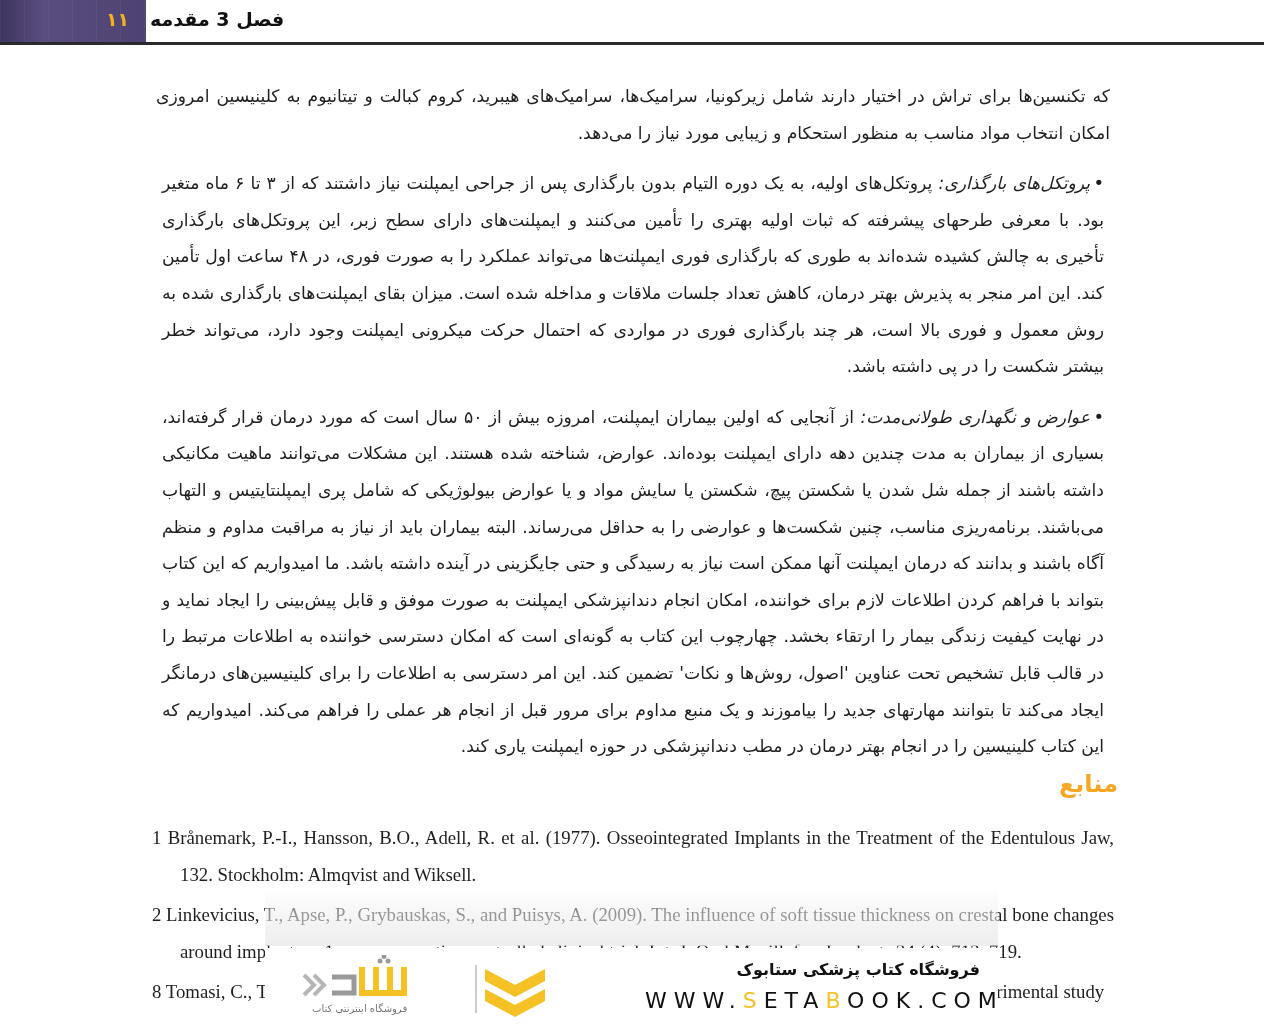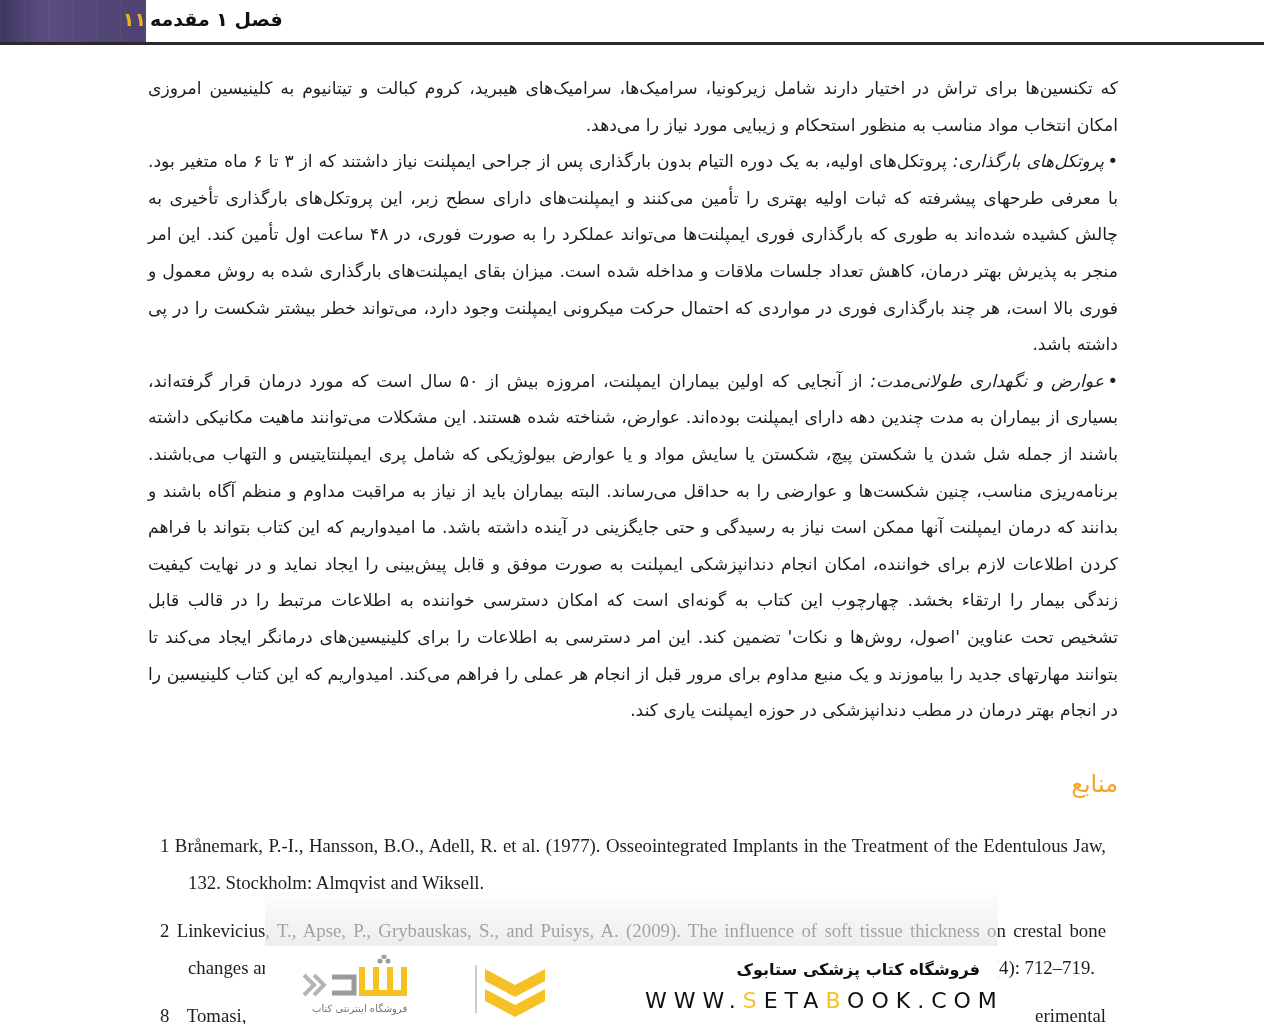--- a/index.html
+++ b/index.html
@@ -12,49 +12,49 @@
   }
   .header-band {
     position:absolute; left:0; top:0; width:146px; height:42px;
     background:linear-gradient(90deg,#3e3560 0%,#5a4d80 30%,#544878 60%,#4d4272 100%);
   }
   .header-band::before {
     content:""; position:absolute; left:0; top:0; width:146px; height:42px;
     background:repeating-linear-gradient(90deg, rgba(255,255,255,0.04) 0 1px, transparent 1px 24px);
   }
   .page-number {
-    position:absolute; left:106px; top:8px; width:40px; text-align:right;
+    position:absolute; left:106px; top:8px; width:40px; text-align:left;
     color:#f3b21b; font-weight:bold; font-size:19px;
   }
   .chapter-title {
     position:absolute; left:150px; top:8px; direction:rtl;
     font-size:19px; font-weight:bold; color:#111;
   }
   .header-rule {
     position:absolute; left:0; top:42px; width:1264px; height:3px; background:#2a2a2a;
   }
   .body-text {
     position:absolute; left:148px; top:70px; width:970px;
     direction:rtl; text-align:justify; font-size:17.2px; line-height:36.6px;
   }
-  .para { margin:0; }
-  .bullet { margin:0; position:relative; padding-right:0; }
+  .para { margin:8px; }
+  .bullet { margin:14px; position:relative; padding-right:0; }
   .bullet-dot { display:inline-block; width:14px; }
   .bullet-dot::before { content:"\2022"; font-size:18px; }
   .bullet-lead { font-style:italic; }
   .refs-title {
     position:absolute; right:146px; top:770px; direction:rtl;
-    color:#f5a623; font-weight:normal; font-size:24px;
+    color:#f5a623; font-weight:bold; font-size:24px;
   }
   .refs {
     position:absolute; left:148px; top:816px; width:970px;
     font-family:"Liberation Serif", serif; font-size:18.8px; line-height:36.5px; color:#1e1e1e;
     text-align:justify;
   }
-  .ref { margin:12px; padding-left:28px; text-indent:-28px; }
+  .ref { margin:4px; padding-left:28px; text-indent:-28px; }
   .overlay-band {
     position:absolute; left:265px; top:888px; width:733px; height:58px;
     background:linear-gradient(180deg, rgba(255,255,255,0) 0%, rgba(240,240,240,0.55) 40%, rgba(230,230,230,0.7) 100%);
   }
   .overlay-white {
     position:absolute; left:265px; top:948px; width:733px; height:76px; background:#ffffff;
   }
   .wm-logo {
     position:absolute; left:300px; top:955px; width:250px; height:66px;
   }
@@ -68,21 +68,21 @@
     position:absolute; left:645px; top:988px; font-size:22px; font-weight:normal; letter-spacing:7px; color:#111;
   }
   .wm-url .hl { color:#f6c125; }
 </style>
 </head>
 <body>
 
 <div class="header">
   <div class="header-band"></div>
   <div class="page-number">۱۱</div>
-  <div class="chapter-title">فصل ۱  مقدمه</div>
+  <div class="chapter-title">فصل 3  مقدمه</div>
   <div class="header-rule"></div>
 </div>
 
 <div class="body-text">
   <p class="para">که تکنسین‌ها برای تراش در اختیار دارند شامل زیرکونیا، سرامیک‌ها، سرامیک‌های هیبرید، کروم کبالت و تیتانیوم به کلینیسین امروزی امکان انتخاب مواد مناسب به منظور استحکام و زیبایی مورد نیاز را می‌دهد.</p>
   <p class="bullet">
     <span class="bullet-dot"></span><span class="bullet-lead">پروتکل‌های بارگذاری:</span><span> پروتکل‌های اولیه، به یک دوره التیام بدون بارگذاری پس از جراحی ایمپلنت نیاز داشتند که از ۳ تا ۶ ماه متغیر بود. با معرفی طرحهای پیشرفته که ثبات اولیه بهتری را تأمین می‌کنند و ایمپلنت‌های دارای سطح زبر، این پروتکل‌های بارگذاری تأخیری به چالش کشیده شده‌اند به طوری که بارگذاری فوری ایمپلنت‌ها می‌تواند عملکرد را به صورت فوری، در ۴۸ ساعت اول تأمین کند. این امر منجر به پذیرش بهتر درمان، کاهش تعداد جلسات ملاقات و مداخله شده است. میزان بقای ایمپلنت‌های بارگذاری شده به روش معمول و فوری بالا است، هر چند بارگذاری فوری در مواردی که احتمال حرکت میکرونی ایمپلنت وجود دارد، می‌تواند خطر بیشتر شکست را در پی داشته باشد.</span>
   </p>
   <p class="bullet">
     <span class="bullet-dot"></span><span class="bullet-lead">عوارض و نگهداری طولانی‌مدت:</span><span> از آنجایی که اولین بیماران ایمپلنت، امروزه بیش از ۵۰ سال است که مورد درمان قرار گرفته‌اند، بسیاری از بیماران به مدت چندین دهه دارای ایمپلنت بوده‌اند. عوارض، شناخته شده هستند. این مشکلات می‌توانند ماهیت مکانیکی داشته باشند از جمله شل شدن یا شکستن پیچ، شکستن یا سایش مواد و یا عوارض بیولوژیکی که شامل پری ایمپلنتایتیس و التهاب می‌باشند. برنامه‌ریزی مناسب، چنین شکست‌ها و عوارضی را به حداقل می‌رساند. البته بیماران باید از نیاز به مراقبت مداوم و منظم آگاه باشند و بدانند که درمان ایمپلنت آنها ممکن است نیاز به رسیدگی و حتی جایگزینی در آینده داشته باشد. ما امیدواریم که این کتاب بتواند با فراهم کردن اطلاعات لازم برای خواننده، امکان انجام دندانپزشکی ایمپلنت به صورت موفق و قابل پیش‌بینی را ایجاد نماید و در نهایت کیفیت زندگی بیمار را ارتقاء بخشد. چهارچوب این کتاب به گونه‌ای است که امکان دسترسی خواننده به اطلاعات مرتبط را در قالب قابل تشخیص تحت عناوین 'اصول، روش‌ها و نکات' تضمین کند. این امر دسترسی به اطلاعات را برای کلینیسین‌های درمانگر ایجاد می‌کند تا بتوانند مهارتهای جدید را بیاموزند و یک منبع مداوم برای مرور قبل از انجام هر عملی را فراهم می‌کند. امیدواریم که این کتاب کلینیسین را در انجام بهتر درمان در مطب دندانپزشکی در حوزه ایمپلنت یاری کند.</span>

